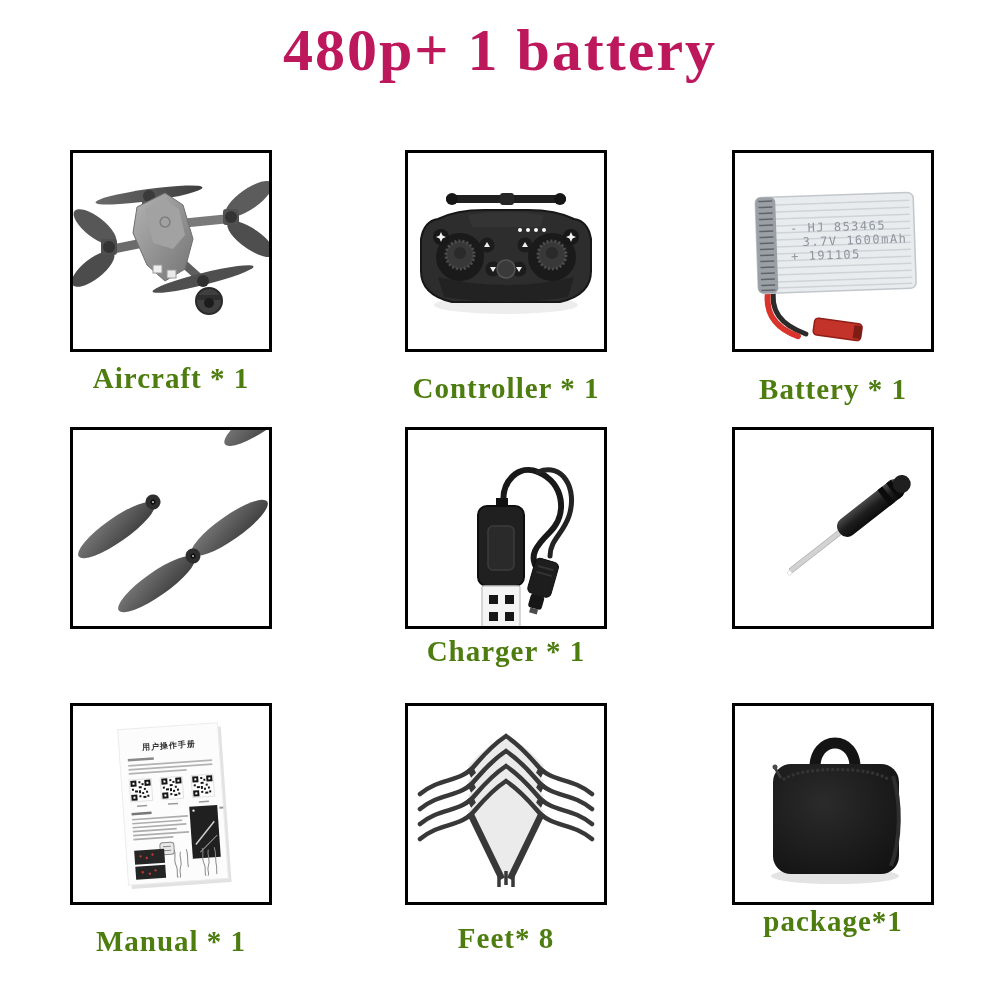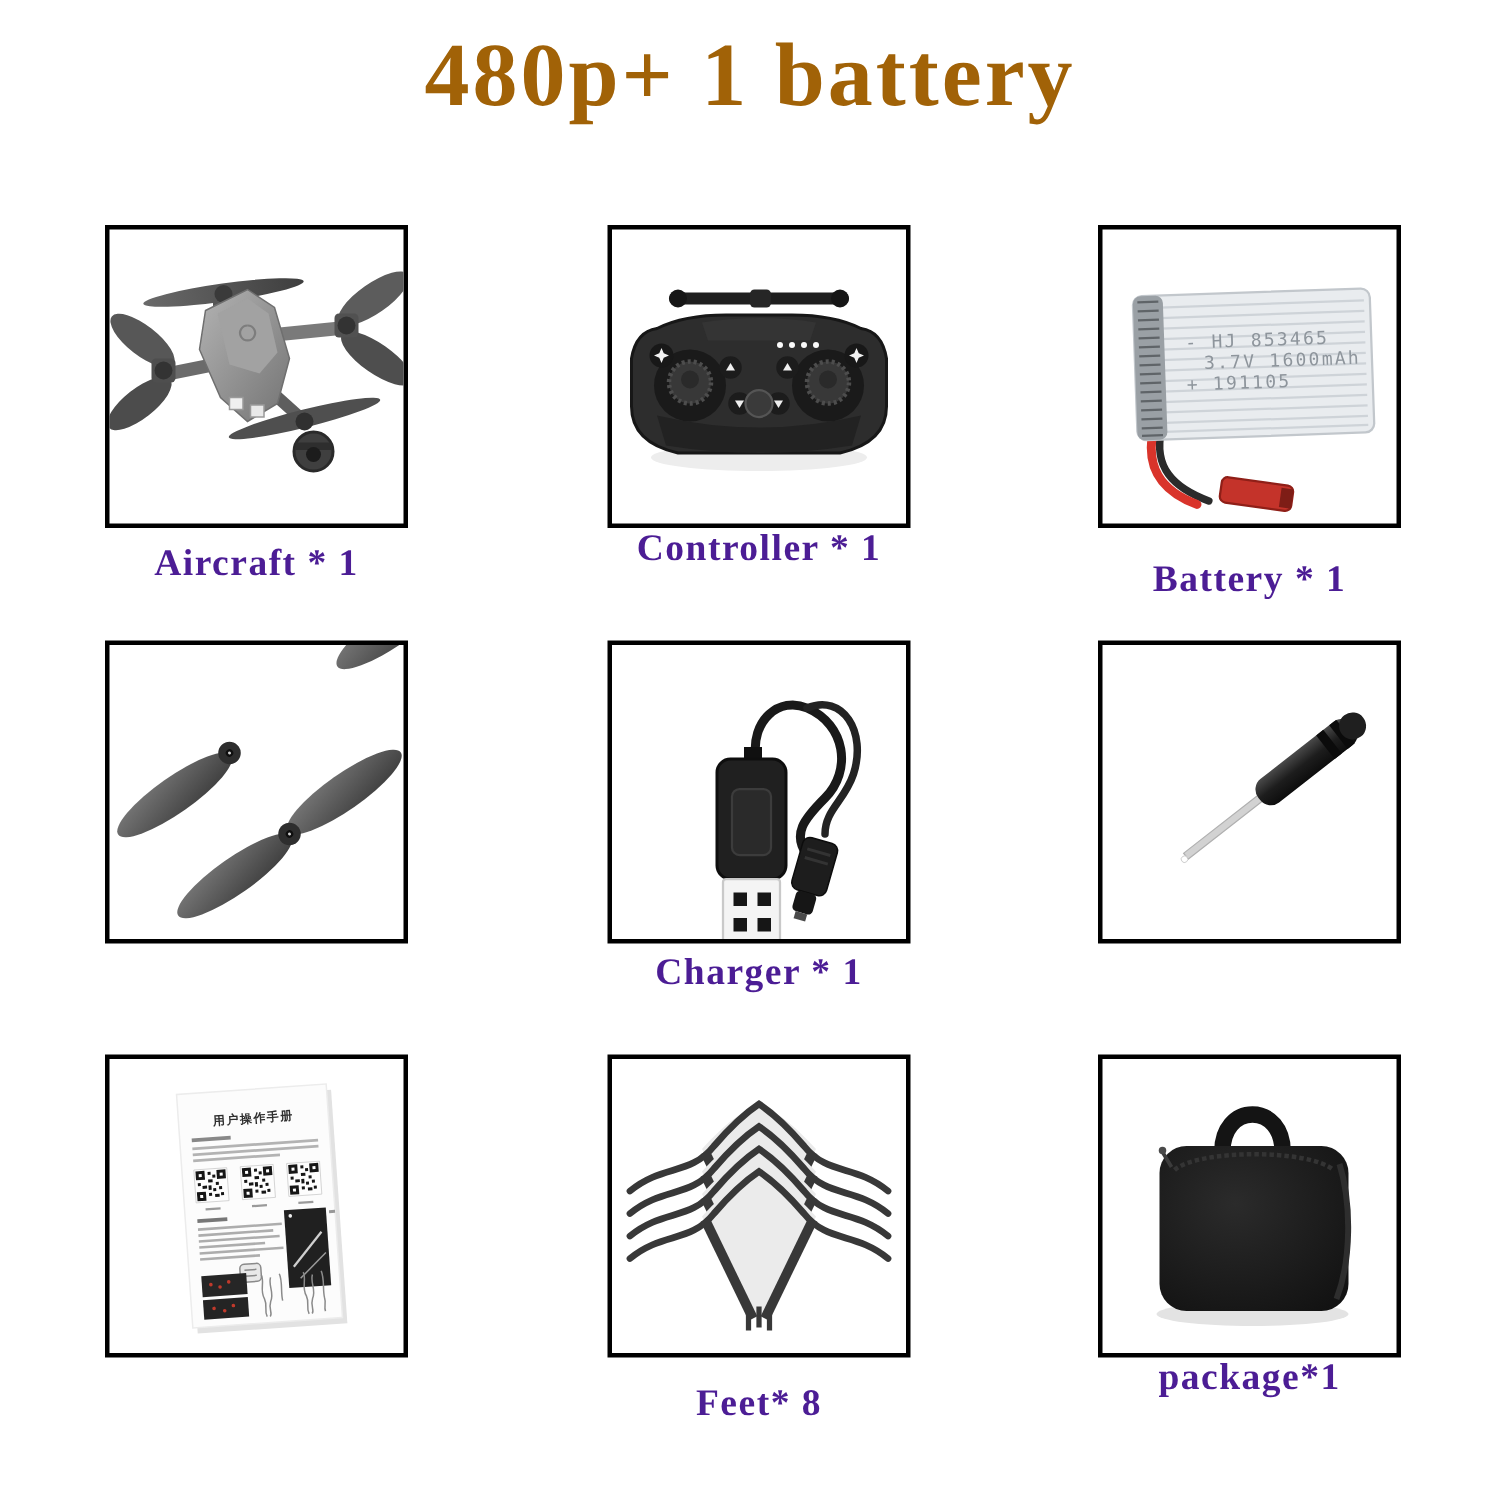--- a/index.html
+++ b/index.html
@@ -2,39 +2,39 @@
 <html><head>
 <meta charset="utf-8">
 <style>
   html,body{margin:0;padding:0;}
   body{
     width:1000px;height:1000px;position:relative;background:#ffffff;
     font-family:"Liberation Serif", serif;overflow:hidden;
   }
   .page-title{
     position:absolute;left:0;top:16px;width:1000px;text-align:center;
-    font-weight:bold;font-size:60px;letter-spacing:2px;color:#a16207;
+    font-weight:bold;font-size:60px;letter-spacing:2px;color:#be185d;
   }
   .cell{position:absolute;width:202px;display:flex;flex-direction:column;align-items:center;}
   .box{
     width:196px;height:196px;border:3px solid #000;background:#fff;
     display:flex;align-items:center;justify-content:center;box-sizing:content-box;
   }
   .box svg{display:block;}
   .label{
-    font-weight:bold;font-size:25px;color:#4c1d95;letter-spacing:1px;
+    font-weight:bold;font-size:29px;color:#4d7c0f;letter-spacing:1px;
     text-align:center;white-space:nowrap;
   }
   
   .c1{left:70px;} .c2{left:405px;} .c3{left:732px;}
   .r1{top:150px;} .r2{top:427px;} .r3{top:703px;}
   
   .cell:nth-of-type(1) .label{margin-top:13px;}
   .cell:nth-of-type(2) .label{margin-top:10px;}
-  .cell:nth-of-type(3) .label{}
+  .cell:nth-of-type(3) .label{margin-top:20px;}
   .cell:nth-of-type(4) .label{margin-top:21px;}
   .cell:nth-of-type(5) .label{margin-top:11px;}
   .cell:nth-of-type(6) .label{margin-top:6px;}
   .cell:nth-of-type(7) .label{margin-top:11px;}
   .cell:nth-of-type(8) .label{margin-top:20px;}
   .cell:nth-of-type(9) .label{margin-top:17px;}
   .bat-text{font-family:"DejaVu Sans Mono", monospace;fill:#8e959c;letter-spacing:1.5px;}
   .man-head{font-family:"DejaVu Sans", sans-serif;font-weight:bold;fill:#2f2f2f;letter-spacing:1px;}
 </style>
 </head>
@@ -343,20 +343,21 @@
           <path d="M98,144 c2,5 -2,10 1,16 c2,5 -1,8 1,12"></path>
           <path d="M104,146 c-2,6 2,10 -1,16 c-2,5 1,8 -1,10"></path>
           <path d="M110,144 c2,5 0,12 1,18"></path>
           <path d="M126,144 c2,5 -2,10 1,16 c2,5 -1,8 1,12"></path>
           <path d="M132,146 c-2,6 2,10 -1,16 c-2,5 1,8 -1,10"></path>
           <path d="M138,144 c2,6 0,12 1,18 c1,4 -1,6 0,9"></path>
         </g>
       </g>
     </svg>
   </div>
+  <div class="label">Manual * 1</div>
 </div>
 
 <div class="cell c2 r3">
   <div class="box">
     <svg width="196" height="196" viewBox="0 0 196 196">
       <defs>
         <g id="foot">
           <path d="M60,56 C78,36 92,28 98,26 C104,28 118,36 136,56 L104,122 L92,122 Z" fill="#ebebeb"></path>
           <path d="M12,84 C34,66 52,74 68,54 C80,40 92,30 98,26 C104,30 116,40 128,54 C144,74 162,66 184,84" stroke="#383838" stroke-width="4.5" fill="none" stroke-linecap="round"></path>
           <line x1="62" y1="58" x2="94" y2="124" stroke="#383838" stroke-width="6.5"></line>

